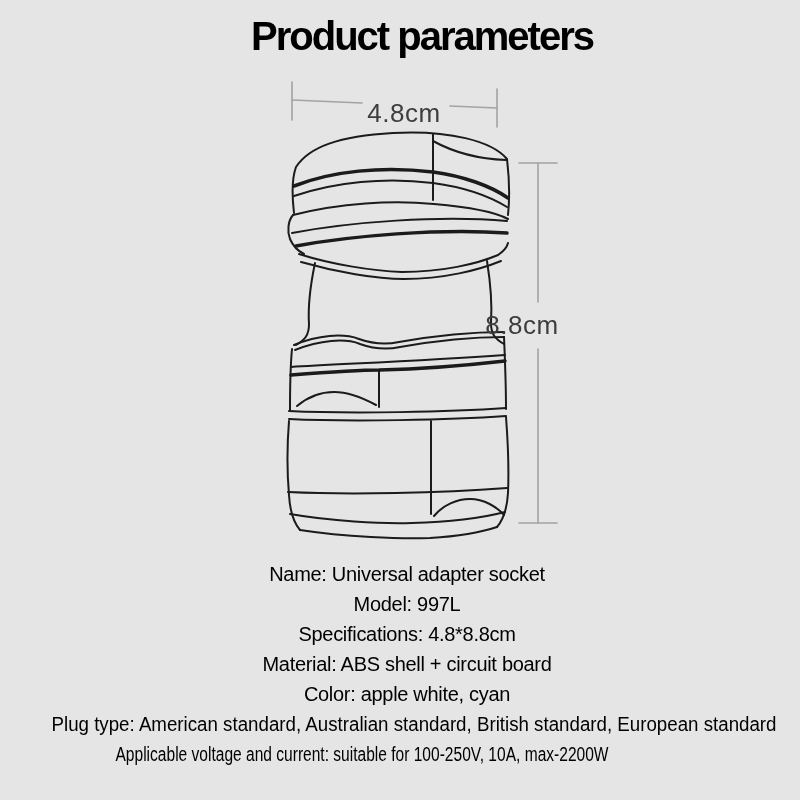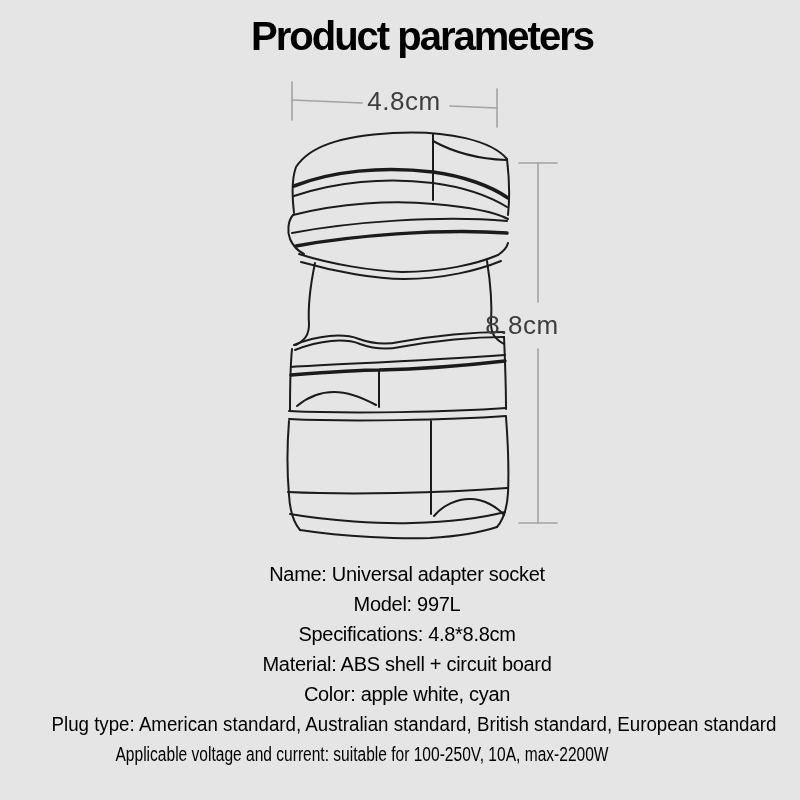--- a/index.html
+++ b/index.html
@@ -32,21 +32,21 @@
   }
   .dim-label {
     position: absolute;
     width: 140px;
     text-align: center;
     font-size: 26px;
     color: #3e3e3e;
     letter-spacing: 0.5px;
     white-space: nowrap;
   }
-  .dim-label.width  { left: 334px; top: 86px; }
+  .dim-label.width  { left: 334px; top: 98px; }
   .dim-label.height { left: 452px; top: 310px; }
   .spec-line {
     position: absolute;
     left: 0;
     width: 800px;
     text-align: center;
     transform: translateX(7px);
     font-size: 20px;
     letter-spacing: -0.3px;
     color: #000000;

